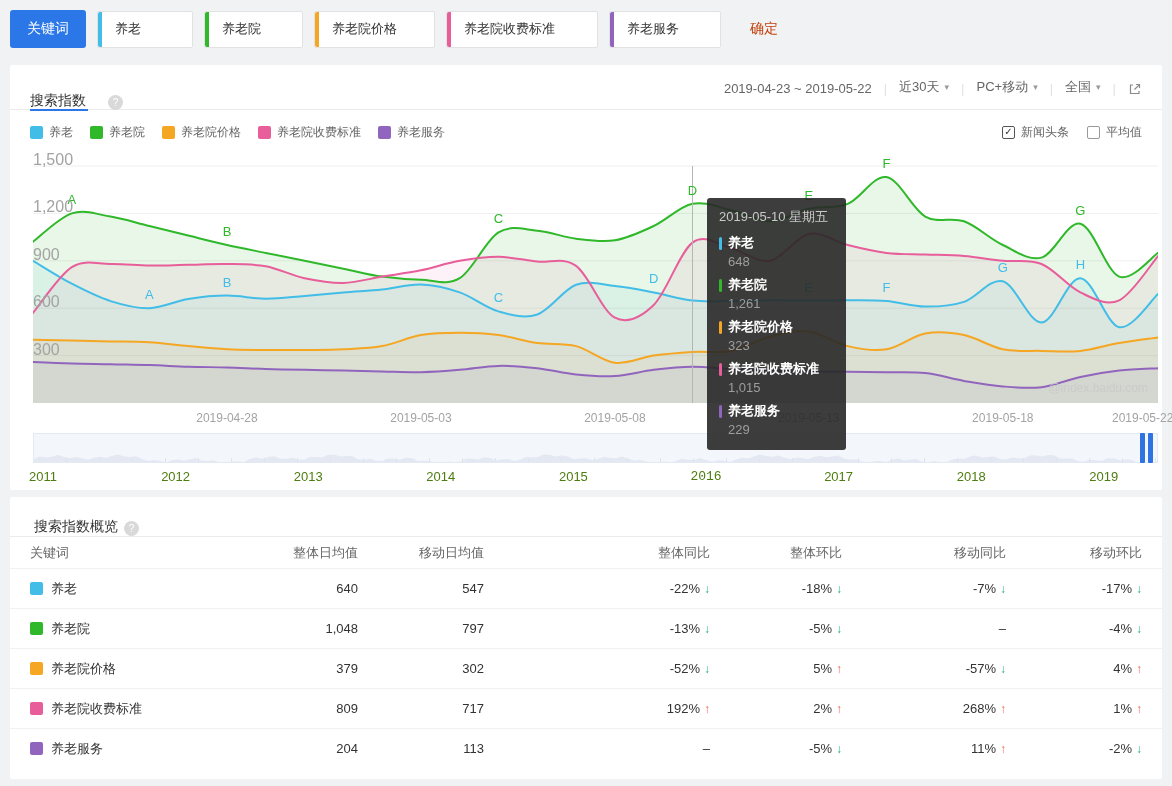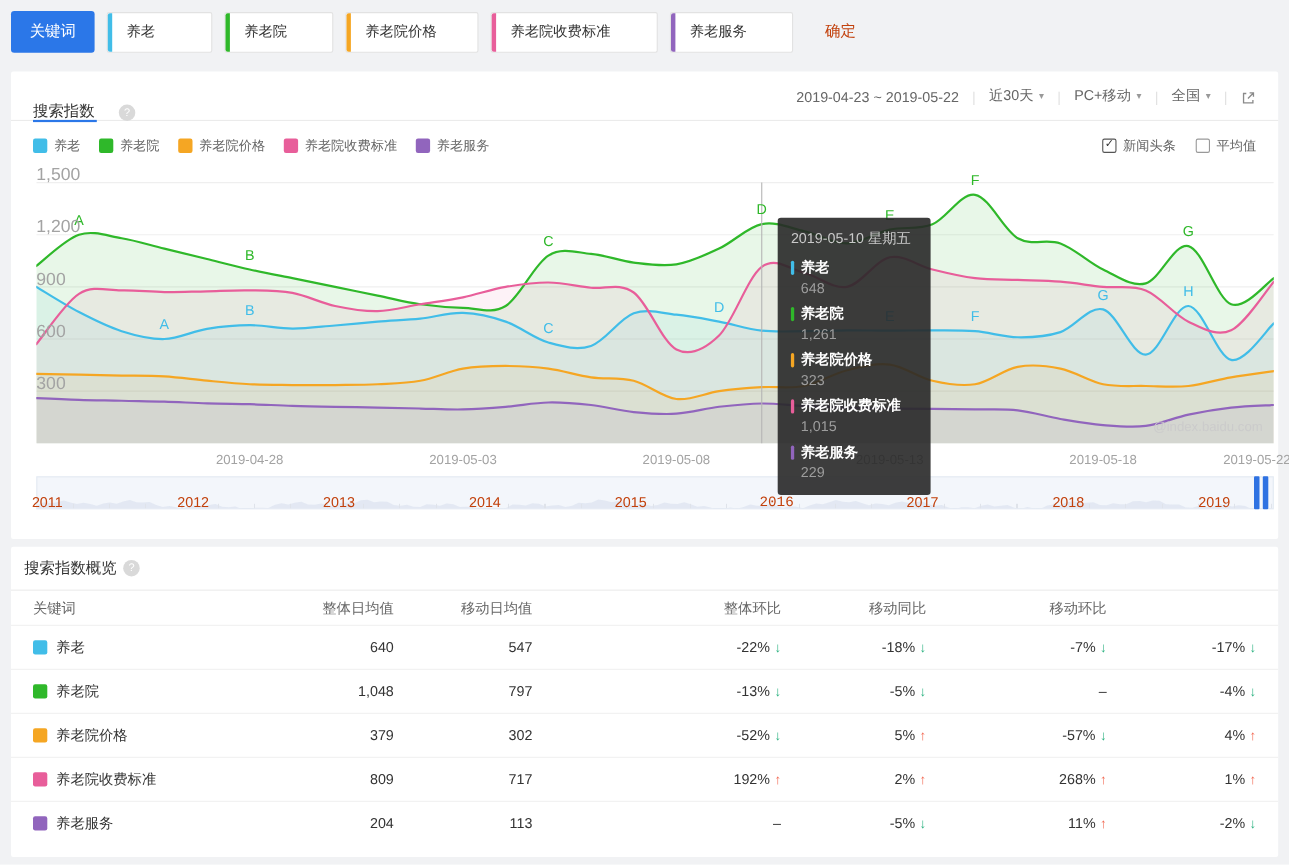--- a/index.html
+++ b/index.html
@@ -54,23 +54,23 @@
   .tt-name { display:flex; align-items:center; gap:6px; color:#fff; font-size:13px; font-weight:bold; }
   .tt-bar { width:3px; height:13px; border-radius:1.5px; flex:none; }
   .tt-val { color:#9d9d9d; font-size:13px; margin:2px 0 7px 9px; }
   
   .slider { position:absolute; left:23px; top:368px; width:1125px; height:30px;
     background:#f3f6fb; border:1px solid #e3eaf3; }
   .slider-ticks { position:absolute; bottom:0; left:0; right:0; height:4px;
     background:repeating-linear-gradient(90deg, transparent 0, transparent 32px, #dfe3ea 32px, #dfe3ea 33px); }
   .handle { position:absolute; top:-1px; width:5px; height:30px; background:#2f72e2; border-radius:1px; cursor:ew-resize; }
   .handle.left { right:12px; } .handle.right { right:4px; }
-  .year { position:absolute; top:384px; transform:translateX(-50%); font-size:13px; color:#c2410c; }
-  
-  .ov-header { height:40px; display:flex; align-items:center; padding:0 12px; gap:6px;
+  .year { position:absolute; top:404px; transform:translateX(-50%); font-size:13px; color:#4d7c0f; }
+  
+  .ov-header { height:40px; display:flex; align-items:flex-end; padding:0 24px; gap:6px;
     border-bottom:1px solid #ebebeb; font-size:14px; color:#333; }
   .t-grid { display:grid; grid-template-columns:240px 88px 126px 226px 132px 164px 136px;
     padding:0 20px; align-items:center; }
   .t-head { height:31px; font-size:13px; color:#666; }
   .t-head > div { text-align:right; }
   .t-head > div:first-child { text-align:left; }
   .t-row { height:40px; border-top:1px solid #f1f1f1; font-size:13px; color:#333; }
   .t-row > div { text-align:right; }
   .kw-cell { display:flex; align-items:center; gap:8px; text-align:left; }
   .kw-swatch { width:13px; height:13px; border-radius:2px; flex:none; }
@@ -280,20 +280,21 @@
 
 <div class="card" id="overview-card">
   <div class="ov-header">
     <span>搜索指数概览</span>
     <span class="help">?</span>
   </div>
   <div class="t-grid t-head">
     <div>关键词</div>
     <div>整体日均值</div>
     <div>移动日均值</div>
+    <div>整体同比</div>
     <div>整体环比</div>
     <div>移动同比</div>
     <div>移动环比</div>
   </div>
   <div id="table-rows">
       <div class="t-grid t-row">
         <div class="kw-cell">
           <span class="kw-swatch" style="background: rgb(65, 189, 232);"></span>
           <span>养老</span>
         </div>

